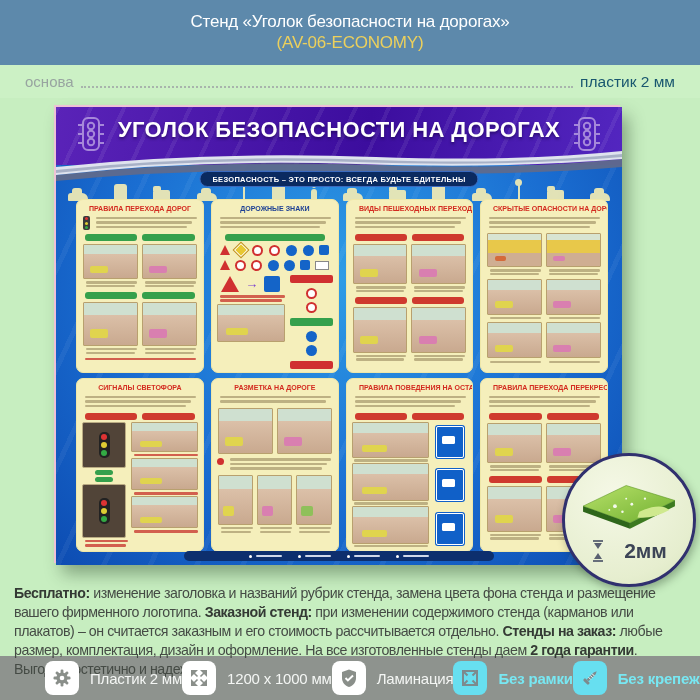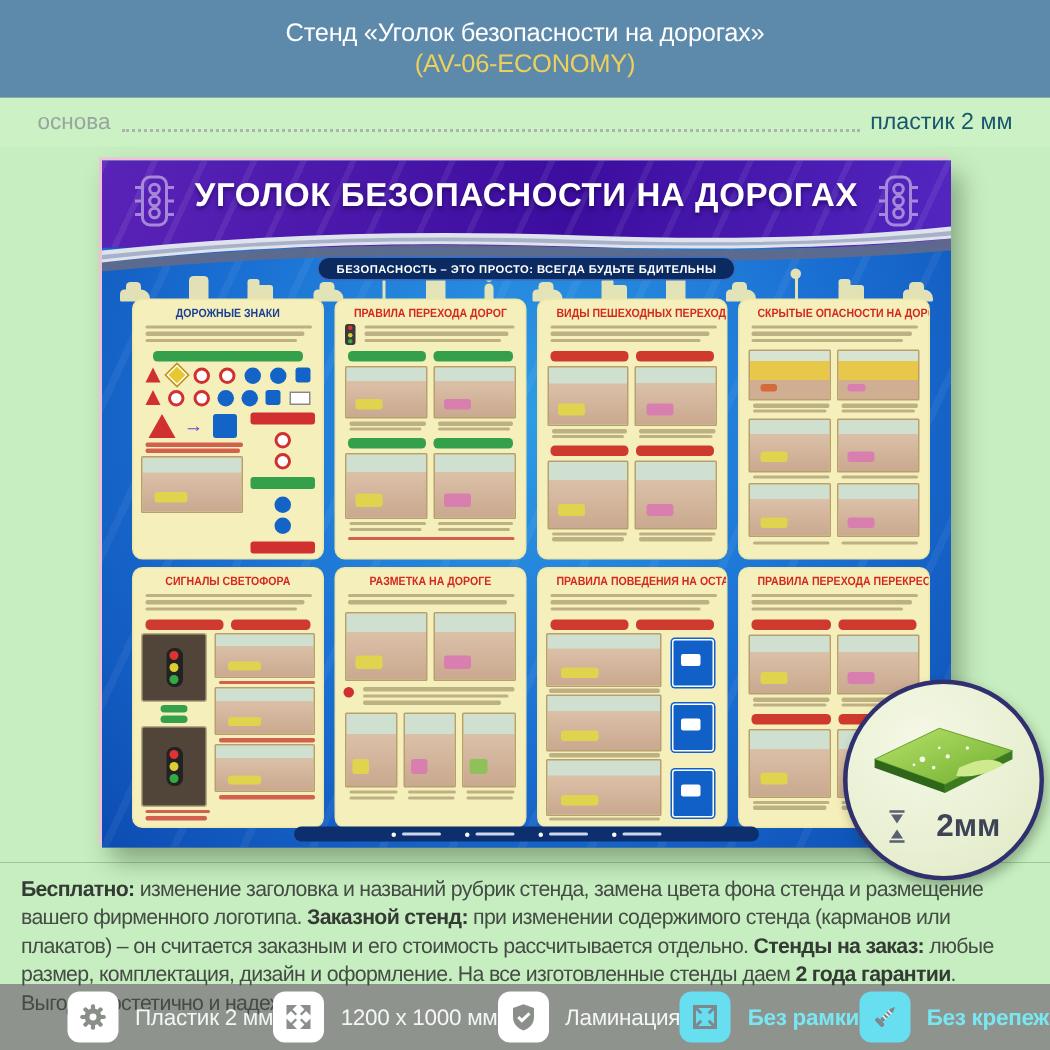--- a/index.html
+++ b/index.html
@@ -13,21 +13,21 @@
 
   
   .specs{height:33px;background:#ccf1c5;display:flex;align-items:center;padding:0 25px;gap:30px;}
   .spec{flex:1;display:flex;align-items:center;}
   .spec-label{color:#98a4a0;font-size:15px;white-space:nowrap;}
   .dots{flex:1;height:11px;border-bottom:2px dotted #a8b4ac;margin:0 7px;}
   .spec-value{color:#19576f;font-size:15.5px;white-space:nowrap;}
 
   
   .stage{position:relative;height:477px;background:#c7eec0;}
-  .poster{position:absolute;left:68px;top:9px;width:566px;height:458px;background:#0d4cb2;
+  .poster{position:absolute;left:56px;top:9px;width:566px;height:458px;background:#0d4cb2;
     box-shadow:-2px -2px 0 #eec2d6,6px 9px 16px rgba(30,55,30,.4);overflow:hidden;}
   .phead{position:absolute;top:0;left:0;right:0;height:58px;background:linear-gradient(100deg,#5a23b8 0%,#3c0d9e 55%,#5326c0 100%);}
   .phead:after{content:"";position:absolute;inset:0;background:repeating-linear-gradient(115deg,rgba(255,255,255,.07) 0 4px,transparent 4px 30px);}
   .ptitle{position:absolute;top:10px;left:0;right:0;text-align:center;font-size:22px;font-weight:bold;color:#fff;
     letter-spacing:.4px;text-shadow:0 2px 3px rgba(20,0,60,.55);z-index:3;}
   .tl-icon{position:absolute;top:9px;z-index:3;opacity:.85;}
   .tl-left{left:20px;} .tl-right{right:20px;}
   .wave{position:absolute;top:42px;left:0;width:566px;height:32px;z-index:2;}
   .pbody{position:absolute;top:58px;left:0;right:0;bottom:0;
     background:radial-gradient(ellipse at 50% 28%,#2e9ce6 0%,#1a6ed2 55%,#0d4cb2 100%);}
@@ -181,20 +181,74 @@
           <div class="v car"></div>
           <div class="v truck"></div>
           <div class="v bus"></div>
           <div class="v car"></div>
           <div class="v sign"></div>
           <div class="v truck"></div>
           <div class="v car"></div>
         </div>
       <div class="pgrid">
           <div class="panel">
+            <div class="panel-title" style="color: rgb(211, 42, 31);">ПРАВИЛА ПЕРЕХОДА ДОРОГ</div>
+            <div class="pc">
+              <div class="introrow">
+                <div class="mtl">
+                  <i style="background: rgb(221, 51, 51);"></i>
+                  <i style="background: rgb(221, 204, 51);"></i>
+                  <i style="background: rgb(51, 170, 68);"></i>
+                </div>
+                <div style="flex: 1 1 0%;">
+                  <div class="tline " style="width: 96%;"></div>
+                  <div class="tline " style="width: 92%;"></div>
+                  <div class="tline " style="width: 87%;"></div>
+                </div>
+              </div>
+              <div class="subrow">
+                <div class="subhead"></div>
+                <div class="subhead"></div>
+              </div>
+              <div class="trow" style="grid-template-columns: repeat(2, 1fr);">
+                <div class="thumb" style="height: 33px;"></div>
+                <div class="thumb alt" style="height: 33px;"></div>
+              </div>
+              <div class="caps" style="grid-template-columns: repeat(2, 1fr);">
+                <div>
+                  <div class="tline tiny" style="width: 96%;"></div>
+                  <div class="tline tiny" style="width: 92%;"></div>
+                </div>
+                <div>
+                  <div class="tline tiny" style="width: 96%;"></div>
+                  <div class="tline tiny" style="width: 92%;"></div>
+                </div>
+              </div>
+              <div class="subrow">
+                <div class="subhead"></div>
+                <div class="subhead"></div>
+              </div>
+              <div class="trow" style="grid-template-columns: repeat(2, 1fr);">
+                <div class="thumb" style="height: 42px;"></div>
+                <div class="thumb alt" style="height: 42px;"></div>
+              </div>
+              <div class="caps" style="grid-template-columns: repeat(2, 1fr);">
+                <div>
+                  <div class="tline tiny" style="width: 96%;"></div>
+                  <div class="tline tiny" style="width: 92%;"></div>
+                </div>
+                <div>
+                  <div class="tline tiny" style="width: 96%;"></div>
+                  <div class="tline tiny" style="width: 92%;"></div>
+                </div>
+              </div>
+              <div class="tline red" style="width: 96%;"></div>
+            </div>
+          </div>
+          <div class="panel">
             <div class="panel-title" style="color: rgb(28, 63, 148);">ДОРОЖНЫЕ ЗНАКИ</div>
             <div class="pc">
               <div class="intro">
                 <div class="tline " style="width: 96%;"></div>
                 <div class="tline " style="width: 92%;"></div>
                 <div class="tline " style="width: 87%;"></div>
               </div>
               <div class="gbar"></div>
               <div class="signrow">
                 <span class="sgn tri"></span>
@@ -228,74 +282,20 @@
                 <div class="sidecol" style="flex: 1 1 0%;">
                   <div class="rib"></div>
                   <div class="sgn circ-r"></div>
                   <div class="sgn circ-r"></div>
                   <div class="rib green"></div>
                   <div class="sgn circ-b"></div>
                   <div class="sgn circ-b"></div>
                   <div class="rib"></div>
                 </div>
               </div>
-            </div>
-          </div>
-          <div class="panel">
-            <div class="panel-title" style="color: rgb(211, 42, 31);">ПРАВИЛА ПЕРЕХОДА ДОРОГ</div>
-            <div class="pc">
-              <div class="introrow">
-                <div class="mtl">
-                  <i style="background: rgb(221, 51, 51);"></i>
-                  <i style="background: rgb(221, 204, 51);"></i>
-                  <i style="background: rgb(51, 170, 68);"></i>
-                </div>
-                <div style="flex: 1 1 0%;">
-                  <div class="tline " style="width: 96%;"></div>
-                  <div class="tline " style="width: 92%;"></div>
-                  <div class="tline " style="width: 87%;"></div>
-                </div>
-              </div>
-              <div class="subrow">
-                <div class="subhead"></div>
-                <div class="subhead"></div>
-              </div>
-              <div class="trow" style="grid-template-columns: repeat(2, 1fr);">
-                <div class="thumb" style="height: 33px;"></div>
-                <div class="thumb alt" style="height: 33px;"></div>
-              </div>
-              <div class="caps" style="grid-template-columns: repeat(2, 1fr);">
-                <div>
-                  <div class="tline tiny" style="width: 96%;"></div>
-                  <div class="tline tiny" style="width: 92%;"></div>
-                </div>
-                <div>
-                  <div class="tline tiny" style="width: 96%;"></div>
-                  <div class="tline tiny" style="width: 92%;"></div>
-                </div>
-              </div>
-              <div class="subrow">
-                <div class="subhead"></div>
-                <div class="subhead"></div>
-              </div>
-              <div class="trow" style="grid-template-columns: repeat(2, 1fr);">
-                <div class="thumb" style="height: 42px;"></div>
-                <div class="thumb alt" style="height: 42px;"></div>
-              </div>
-              <div class="caps" style="grid-template-columns: repeat(2, 1fr);">
-                <div>
-                  <div class="tline tiny" style="width: 96%;"></div>
-                  <div class="tline tiny" style="width: 92%;"></div>
-                </div>
-                <div>
-                  <div class="tline tiny" style="width: 96%;"></div>
-                  <div class="tline tiny" style="width: 92%;"></div>
-                </div>
-              </div>
-              <div class="tline red" style="width: 96%;"></div>
             </div>
           </div>
           <div class="panel">
             <div class="panel-title" style="color: rgb(211, 42, 31);">ВИДЫ ПЕШЕХОДНЫХ ПЕРЕХОДОВ</div>
             <div class="pc">
               <div class="intro">
                 <div class="tline " style="width: 96%;"></div>
                 <div class="tline " style="width: 92%;"></div>
                 <div class="tline " style="width: 87%;"></div>
               </div>

